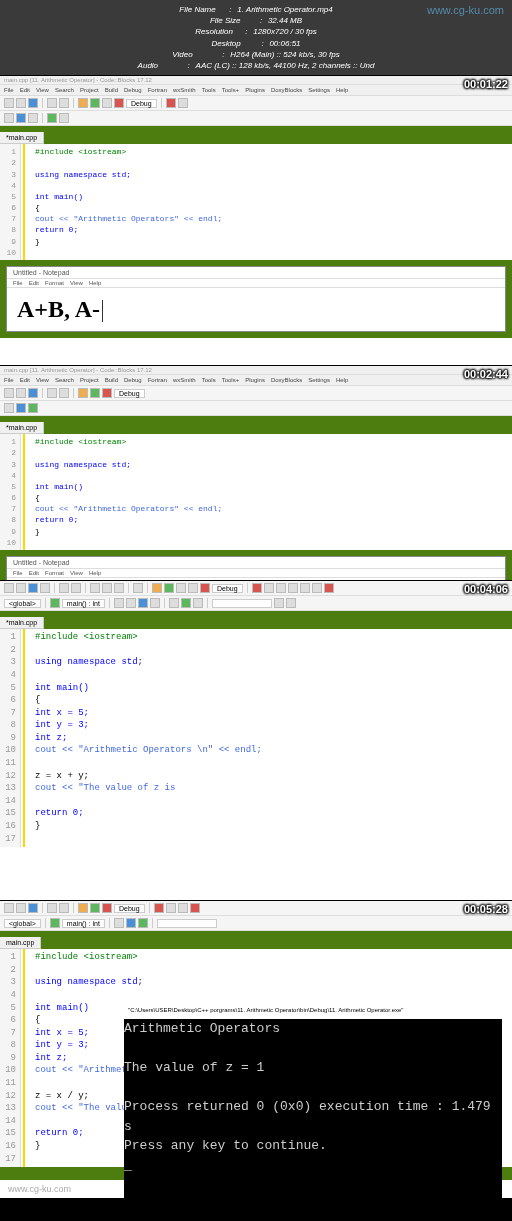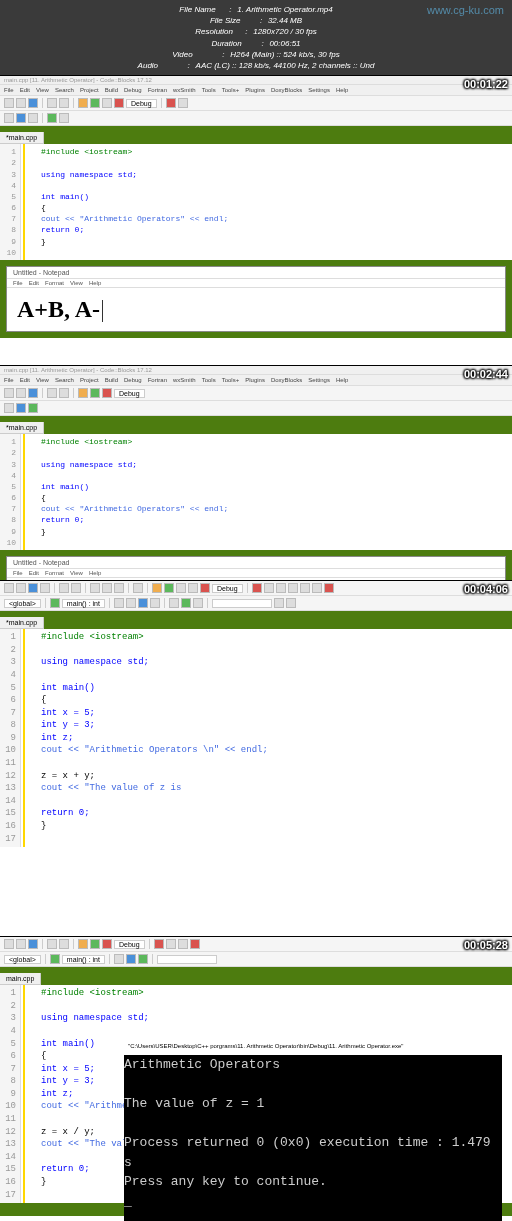--- a/index.html
+++ b/index.html
@@ -113,21 +113,21 @@
     .line-numbers {
       background: #f5f5f5;
       color: #999;
       padding: 2px 4px;
       text-align: right;
       border-right: 1px solid #ddd;
       line-height: 1.4;
     }
     .line-numbers div { min-width: 12px; }
     .code-content {
-      padding: 2px 16px;
+      padding: 2px 10px;
       line-height: 1.4;
       flex: 1;
       border-left: 2px solid #ffd700;
       margin-left: 2px;
     }
     .kw-green { color: #008000; }
     .kw-blue { color: #0000ff; }
     .str-blue { color: #4169e1; }
     
     
@@ -216,21 +216,21 @@
       <span class="info-label">File Size</span>
       <span class="info-colon">:</span>
       <span>32.44 MB</span>
     </div>
   <div class="info-row">
       <span class="info-label">Resolution</span>
       <span class="info-colon">:</span>
       <span>1280x720 / 30 fps</span>
     </div>
   <div class="info-row">
-      <span class="info-label">Duration</span>
+      <span class="info-label">Desktop</span>
       <span class="info-colon">:</span>
       <span>00:06:51</span>
     </div>
   <div class="info-row">
       <span class="info-label">Video</span>
       <span class="info-colon">:</span>
       <span>H264 (Main) :: 524 kb/s, 30 fps</span>
     </div>
   <div class="info-row">
       <span class="info-label">Audio</span>
@@ -452,21 +452,21 @@
       <div><span>    z = x + y;</span></div>
       <div><span class="str-blue">    cout &lt;&lt; "The value of z is</span></div>
       <div>&nbsp;</div>
       <div><span class="kw-blue">    return 0;</span></div>
       <div><span>}</span></div>
     </div>
   </div>
   <div class="blank-area"></div>
 </div>
 
-<div class="panel" style="height:280px;position:relative;margin-top:36px;">
+<div class="panel" style="height:280px;position:relative;">
   <div class="timestamp">00:05:28</div>
   <div class="toolbar">
     <span class="tool-icon"></span>
       <span class="tool-icon"></span>
       <span class="tool-icon blue"></span>
       <span class="tool-sep"></span>
       <span class="tool-icon"></span>
       <span class="tool-icon"></span>
       <span class="tool-sep"></span>
       <span class="tool-icon yellow"></span>

